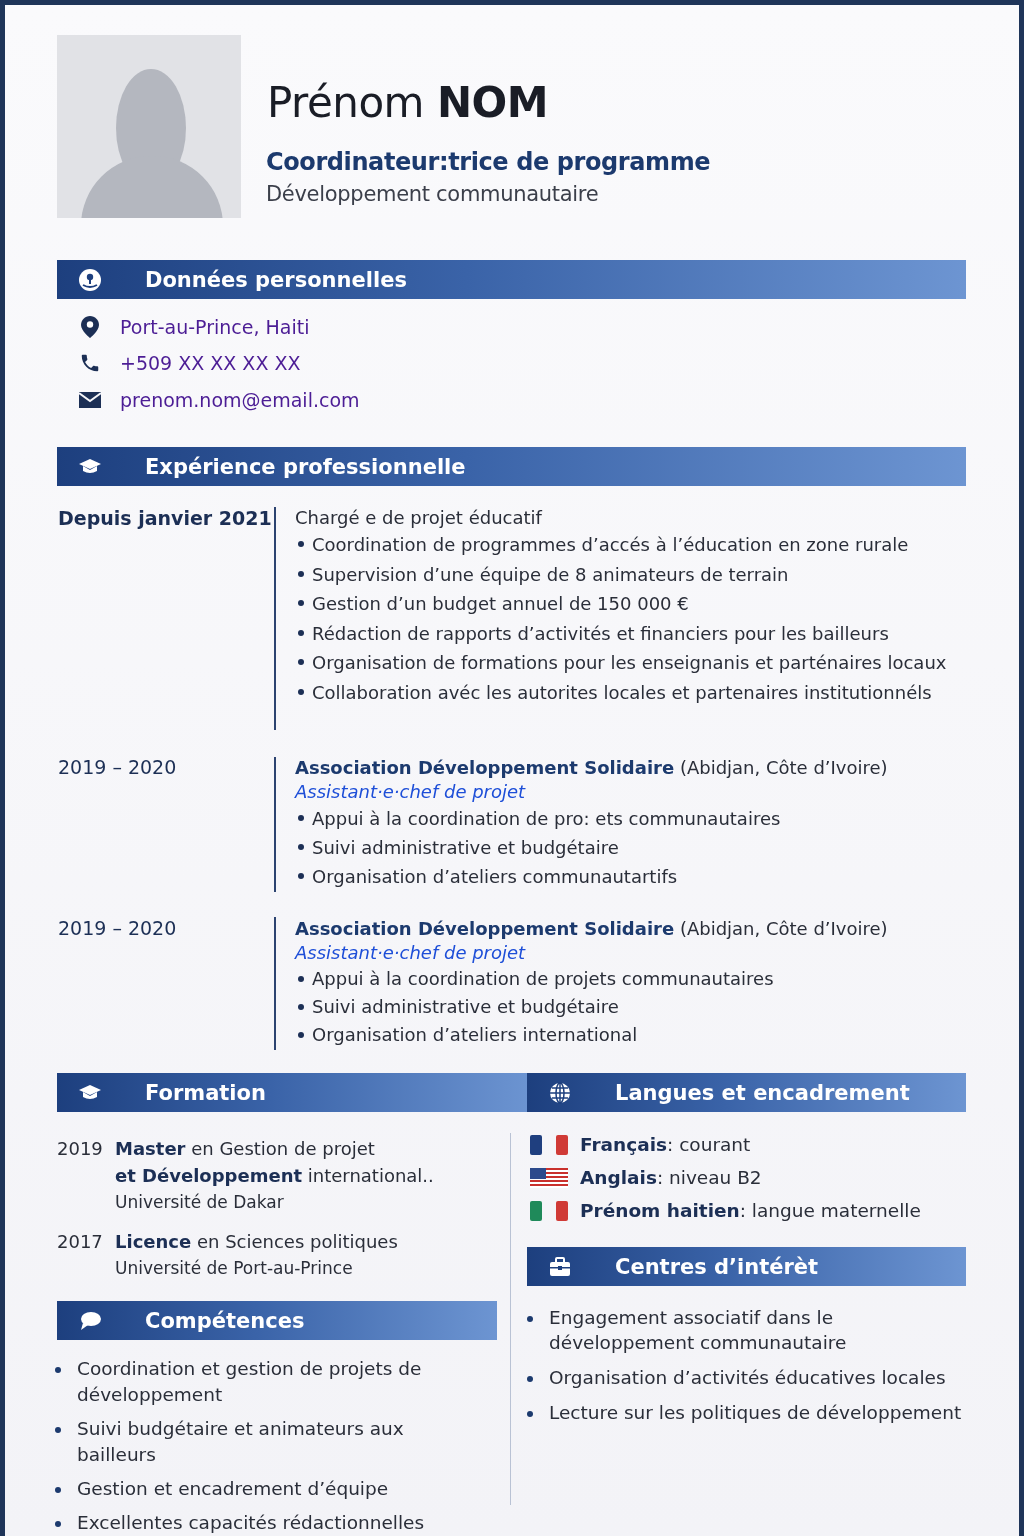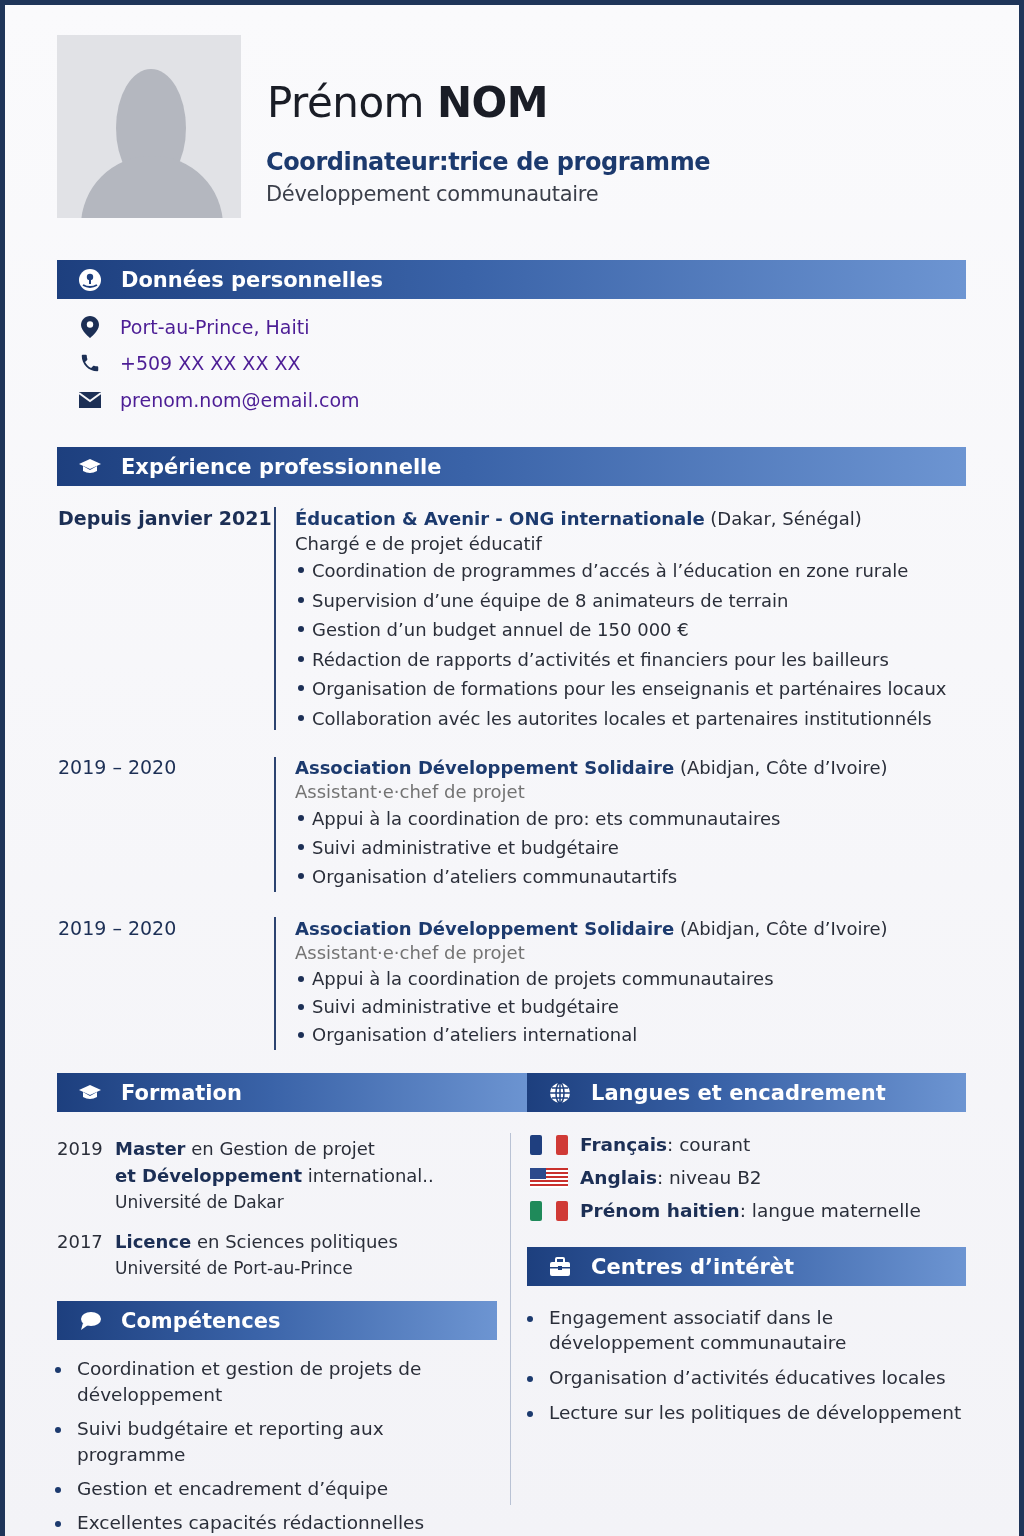--- a/index.html
+++ b/index.html
@@ -42,36 +42,36 @@
   }
   .subtitle {
     position: absolute; left: 266px; top: 182px;
     font-size: 21px; color: #3b3f4a; letter-spacing: -0.3px;
   }
   
   .sec {
     position: absolute; height: 39px;
     background: linear-gradient(90deg, #1d3f7e 0%, #3a63a8 45%, #6d95d2 100%);
     color: #fff; font-weight: bold; font-size: 21px;
-    display: flex; align-items: center;
+    display: flex; align-items: center; gap: 24px;
   }
   .sec .ic { width: 26px; height: 26px; margin-left: 20px; margin-right: 18px; display: flex; align-items: center; justify-content: center; }
   .sec .ic svg { width: 24px; height: 24px; }
   
   .contact { position: absolute; left: 78px; font-size: 19px; color: #4c1d95; display: flex; align-items: center; }
   .contact .ci { width: 24px; height: 24px; margin-right: 18px; display: flex; align-items: center; justify-content: center; }
   
   .exp-date { position: absolute; left: 58px; font-size: 19px; color: #1c2f55; }
   .exp-date.bold { font-weight: bold; }
   .vline { position: absolute; width: 2px; background: #2c4370; }
   .exp-body { position: absolute; left: 295px; font-size: 18px; color: #2a2e39; }
   .exp-body .org { font-weight: bold; color: #1c3a6e; }
   .exp-body .loc { color: #2a2e39; font-weight: normal; }
   .exp-body .role { color: #2a2e39; }
-  .exp-body .role.it { color: #737373; }
+  .exp-body .role.it { font-style: italic; color: #1d4ed8; }
   .exp-body ul { list-style: none; }
   .exp-body li { position: relative; padding-left: 17px; }
   .exp-body li::before { content: ""; position: absolute; left: 3px; top: 11px; width: 6px; height: 6px; border-radius: 50%; background: #1c2f55; }
   
   .form-row { position: absolute; left: 57px; font-size: 18px; color: #2a2e39; }
   .form-row .yr { display: inline-block; width: 58px; }
   .form-row b { color: #1c2f55; }
   .form-row .sub { padding-left: 58px; font-size: 17px; }
   
   .blist { position: absolute; list-style: none; font-size: 18.5px; color: #2a2e39; }
@@ -147,21 +147,20 @@
         <path d="M12 4 L23 9 L12 14 L1 9 Z" fill="#fff"></path>
         <path d="M5 11 V16 Q12 20 19 16 V11 L12 15 Z" fill="#fff"></path>
       </svg>
   </span>
   <span>Expérience professionnelle</span>
 </div>
 
 <div class="exp-date bold" style="top:507px;">Depuis janvier 2021</div>
 <div class="vline" style="left:274px; top:507px; height:223px;"></div>
 <div class="exp-body" style="top:506px; line-height:29.5px;">
-  <div style="line-height:26px;"><span class="org">Éducation &amp; Avenir - ONG internationale</span><span class="loc"> (Dakar, Sénégal)</span></div>
   <div class="role" style="line-height:24px;">Chargé e de projet éducatif</div>
   <ul>
     <li>Coordination de programmes d’accés à l’éducation en zone rurale</li>
     <li>Supervision d’une équipe de 8 animateurs de terrain</li>
     <li>Gestion d’un budget annuel de 150 000 €</li>
     <li>Rédaction de rapports d’activités et financiers pour les bailleurs</li>
     <li>Organisation de formations pour les enseignanis et parténaires locaux</li>
     <li>Collaboration avéc les autorites locales et partenaires institutionnéls</li>
   </ul>
 </div>
@@ -214,21 +213,21 @@
   <span class="ic">
     <svg viewBox="0 0 24 24">
         <ellipse cx="13" cy="10" rx="10" ry="7" fill="#fff"></ellipse>
         <path d="M5 14 L3 21 L10 16 Z" fill="#fff"></path>
       </svg>
   </span>
   <span>Compétences</span>
 </div>
 <ul class="blist" style="left:55px; top:1356px; width:420px; line-height:26px;">
   <li style="margin-bottom:8px;">Coordination et gestion de projets de développement</li>
-  <li style="margin-bottom:8px;">Suivi budgétaire et reporting aux programme</li>
+  <li style="margin-bottom:8px;">Suivi budgétaire et animateurs aux bailleurs</li>
   <li style="margin-bottom:8px;">Gestion et encadrement d’équipe</li>
   <li>Excellentes capacités rédactionnelles</li>
 </ul>
 
 <div class="col-div"></div>
 
 <div class="sec" style="left:527px; top:1073px; width:439px;">
   <span class="ic">
     <svg viewBox="0 0 24 24">
         <circle cx="12" cy="12" r="10" fill="#fff"></circle>

